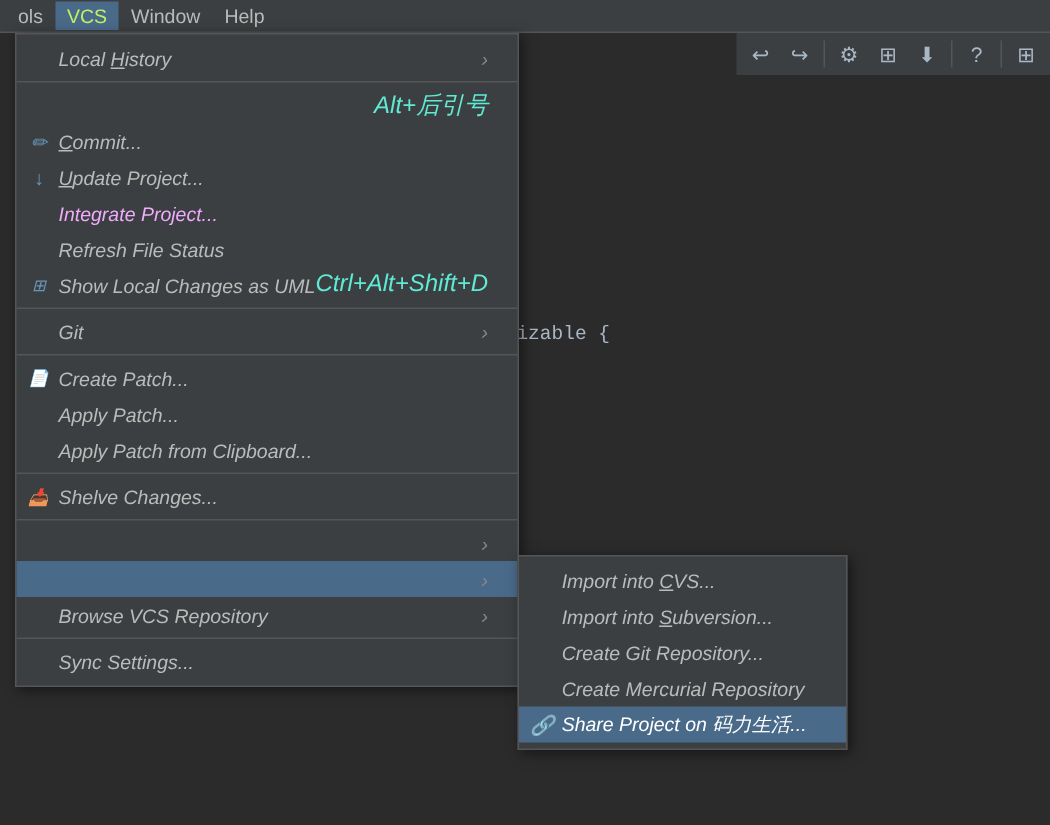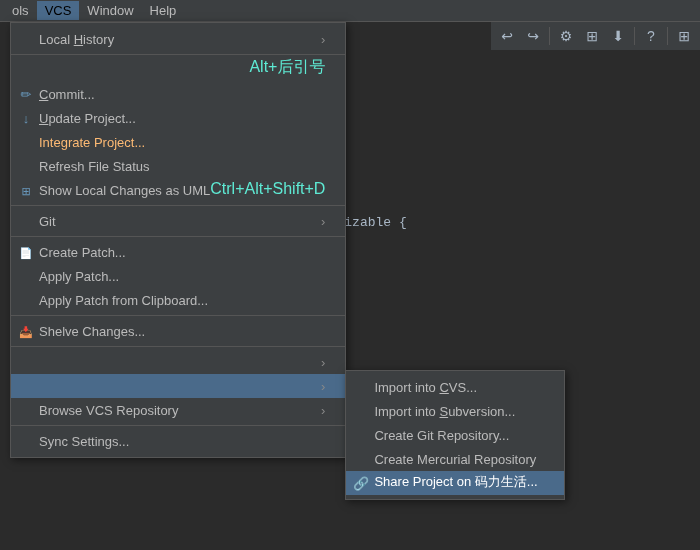--- a/index.html
+++ b/index.html
@@ -26,21 +26,21 @@
       padding: 2px 8px;
       color: #bbbbbb;
       cursor: pointer;
       font-size: 13px;
     }
     .menu-bar-item:hover, .menu-bar-item.active {
       background: #4c5052;
     }
     .menu-bar-item.active {
       background: #4a6a8a;
-      color: #000000;
+      color: #bef264;
     }
 
     
     .main-area {
       display: flex;
       height: calc(550px - 22px);
       position: relative;
     }
 
     
@@ -87,33 +87,34 @@
     .dropdown-menu {
       background: #3c3f41;
       border: 1px solid #555555;
       box-shadow: 2px 2px 8px rgba(0,0,0,0.5);
       min-width: 280px;
       padding: 4px 0;
     }
 
     .menu-item {
       display: flex;
-      align-items: flex-end;
+      align-items: center;
       padding: 4px 20px 4px 28px;
       cursor: pointer;
       color: #bbbbbb;
       position: relative;
       height: 24px;
+      font-style: italic;
     }
     .menu-item.selected {
       background: #4a6a8a;
       color: #ffffff;
     }
     .menu-item.disabled {
-      color: #fdba74;
+      color: #f0abfc;
       cursor: default;
     }
     .menu-item .shortcut {
       margin-left: auto;
       color: #5eead4;
       font-size: 16px;
     }
     .menu-item .arrow {
       margin-left: auto;
       color: #888888;

